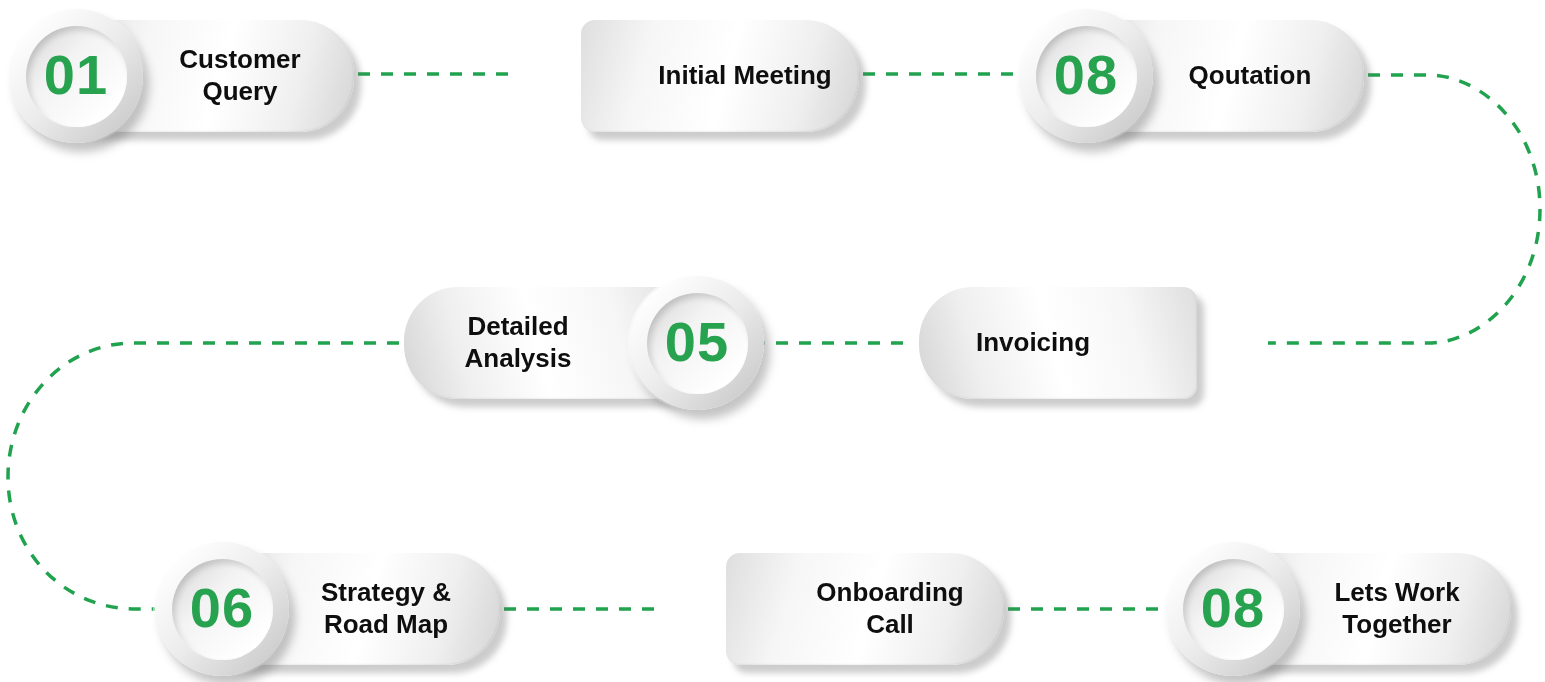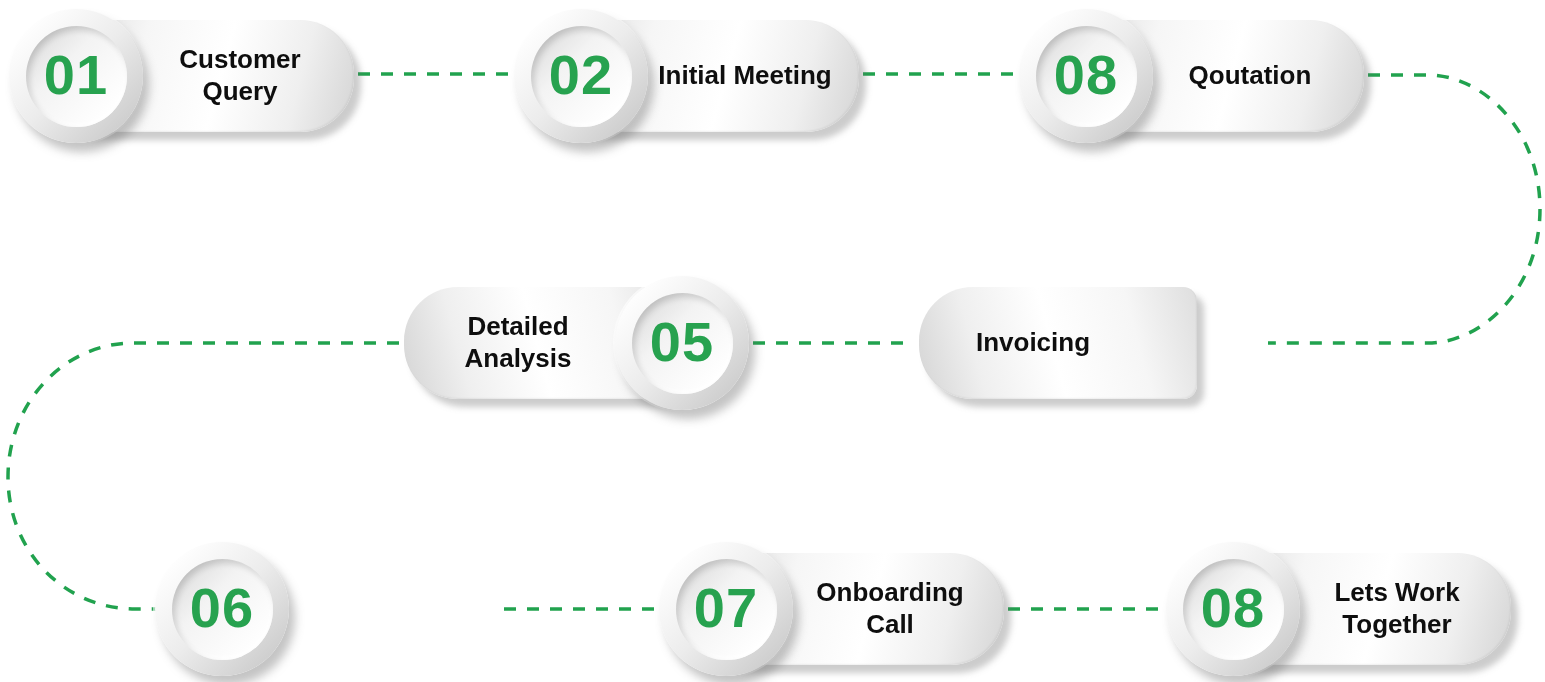--- a/index.html
+++ b/index.html
@@ -64,21 +64,21 @@
     width: 134px;
     height: 134px;
     border-radius: 50%;
     background: linear-gradient(135deg, #ffffff 12%, #ececec 50%, #c3c3c3 100%);
     box-shadow: 6px 9px 10px rgba(100,100,100,0.38), 0 0 0 2px rgba(255,255,255,0.6);
     display: flex;
     align-items: center;
     justify-content: center;
   }
   .step.rev .badge {
-    left: 211px;
+    left: 226px;
   }
   .badge-inner {
     width: 101px;
     height: 101px;
     border-radius: 50%;
     background: linear-gradient(135deg, #d6d6d6 0%, #f3f3f3 38%, #ffffff 85%);
     box-shadow: inset 3px 4px 6px rgba(0,0,0,0.15), inset -2px -3px 4px rgba(255,255,255,0.9);
     display: flex;
     align-items: center;
     justify-content: center;
@@ -124,25 +124,20 @@
       <div class="badge-inner">
         <span class="num">01</span>
       </div>
     </div>
   </div>
 
   <div class="step" style="left:514px; top:9px;">
     <div class="card">
       <span class="label">Initial Meeting</span>
     </div>
-    <div class="badge">
-      <div class="badge-inner">
-        <span class="num">02</span>
-      </div>
-    </div>
   </div>
 
   <div class="step" style="left:1019px; top:9px;">
     <div class="card">
       <span class="label">Qoutation</span>
     </div>
     <div class="badge">
       <div class="badge-inner">
         <span class="num">08</span>
       </div>
@@ -160,35 +155,33 @@
     </div>
   </div>
 
   <div class="step rev" style="left:919px; top:276px;">
     <div class="card">
       <span class="label">Invoicing</span>
     </div>
   </div>
 
   <div class="step" style="left:155px; top:542px;">
+    <div class="card">
+      <span class="label">Strategy &amp; Road Map</span>
+    </div>
     <div class="badge">
       <div class="badge-inner">
         <span class="num">06</span>
       </div>
     </div>
   </div>
 
   <div class="step" style="left:659px; top:542px;">
     <div class="card">
       <span class="label">Onboarding Call</span>
-    </div>
-    <div class="badge">
-      <div class="badge-inner">
-        <span class="num">07</span>
-      </div>
     </div>
   </div>
 
   <div class="step" style="left:1166px; top:542px;">
     <div class="card">
       <span class="label">Lets Work Together</span>
     </div>
     <div class="badge">
       <div class="badge-inner">
         <span class="num">08</span>

